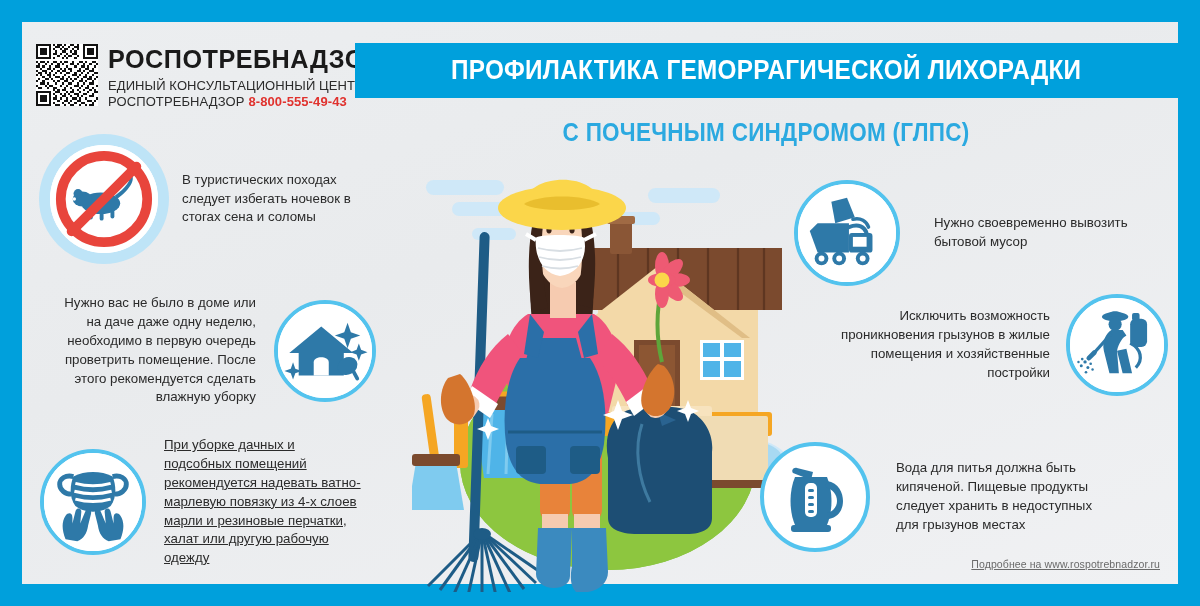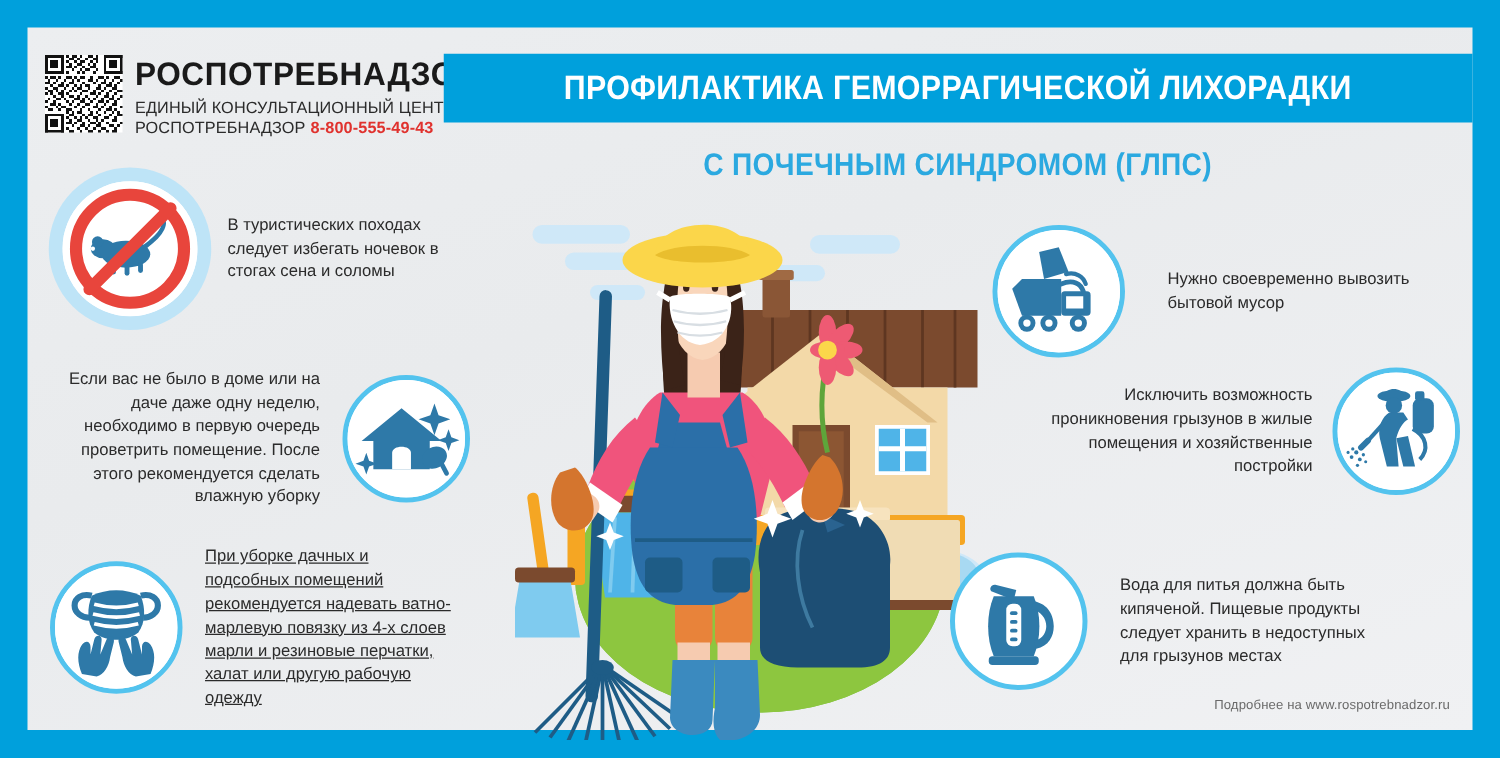--- a/index.html
+++ b/index.html
@@ -59,21 +59,21 @@
     border-radius:50%; background:#ffffff; position:relative; flex:none;
     display:flex; align-items:center; justify-content:center;
   }
   .badge.ring-soft { box-shadow:0 0 0 11px #BEE4F7; }
   .badge.ring-line { border:4px solid #53C3EE; }
   .badge svg { display:block; }
 
   
   #footer {
     position:absolute; right:18px; bottom:14px;
-    font-size:10.5px; color:#6a6a6a; letter-spacing:.1px;
+    font-size:10.5px; color:#6a6a6a; letter-spacing:.1px;text-decoration:underline;
   }
 
   
   #illus { position:absolute; left:390px; top:140px; width:380px; height:430px; }
 </style>
 </head>
 <body>
 
 <div id="poster">
   <div id="panel">
@@ -515,21 +515,21 @@
             <rect x="46" y="62" width="3.6" height="8" rx="1.8"></rect>
             <rect x="56" y="60" width="3.6" height="8" rx="1.8"></rect>
           </g>
           <line x1="20" y1="80" x2="80" y2="20" stroke="#E8453C" stroke-width="9" stroke-linecap="round"></line>
         </svg>
       </div>
       <div class="tip-text" style="margin-left:24px;width:180px;">В туристических походах следует избегать ночевок в стогах сена и соломы</div>
     </div>
 
     <div class="tip left-text" style="left:24px; top:272px; width:350px;">
-      <div class="tip-text" style="width:210px;">Если вас не было в доме или на даче даже одну неделю, необходимо в первую очередь проветрить помещение. После этого рекомендуется сделать влажную уборку</div>
+      <div class="tip-text" style="width:210px;">Нужно вас не было в доме или на даче даже одну неделю, необходимо в первую очередь проветрить помещение. После этого рекомендуется сделать влажную уборку</div>
       <div class="badge ring-line" style="width:102px;height:102px;margin-left:18px;">
         <svg viewBox="0 0 100 100" width="94" height="94">
           <circle cx="50" cy="50" r="50" fill="#ffffff"></circle>
           <g fill="#2E79A8">
             <polygon points="46,24 80,52 70,52 70,76 22,76 22,52 12,52"></polygon>
             <path d="M38 76 L38 62 C38 55 54 55 54 62 L54 76 Z" fill="#ffffff"></path>
             <ellipse cx="74" cy="66" rx="11" ry="9" transform="rotate(-28 74 66)"></ellipse>
             <rect x="80" y="68" width="4" height="14" rx="2" transform="rotate(-28 82 75)"></rect>
             <path d="M74 20 l3.5 10 10 3.5 -10 3.5 -3.5 10 -3.5 -10 -10 -3.5 10 -3.5 z"></path>
             <path d="M86 42 l2.4 6.8 6.8 2.4 -6.8 2.4 -2.4 6.8 -2.4 -6.8 -6.8 -2.4 6.8 -2.4 z"></path>

